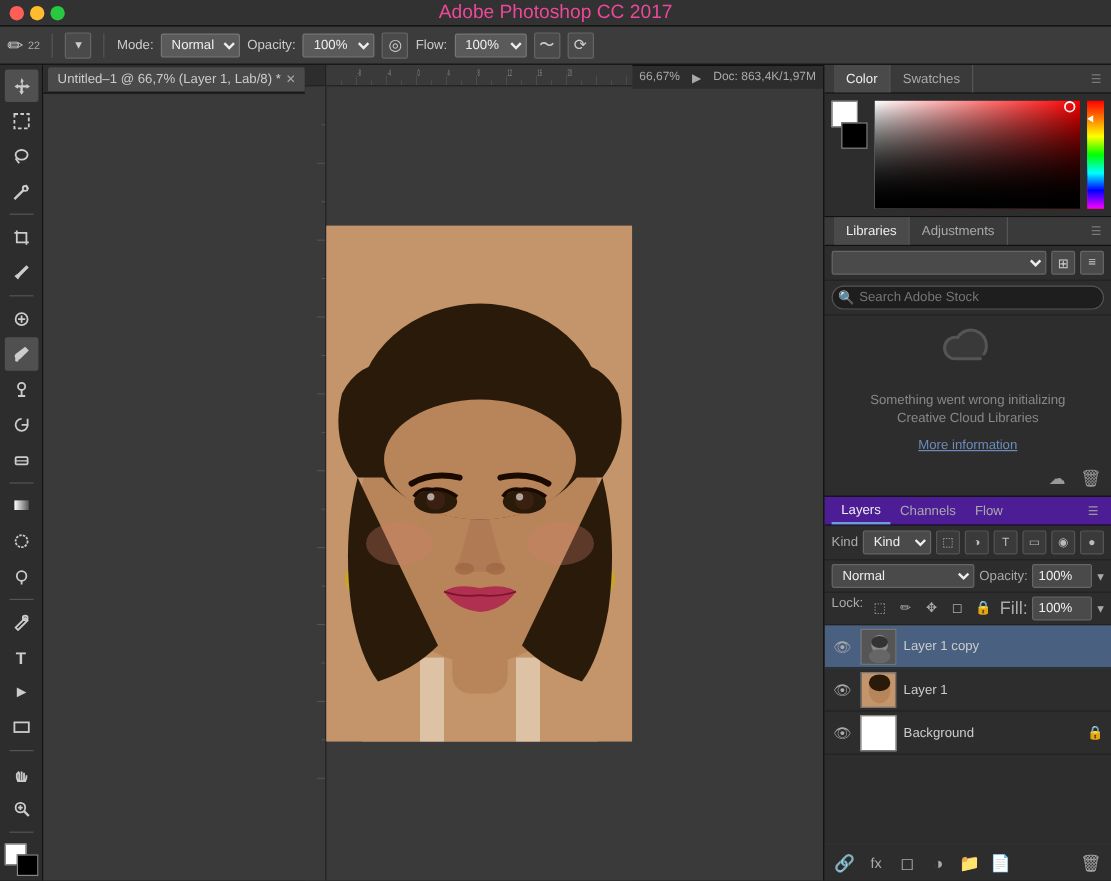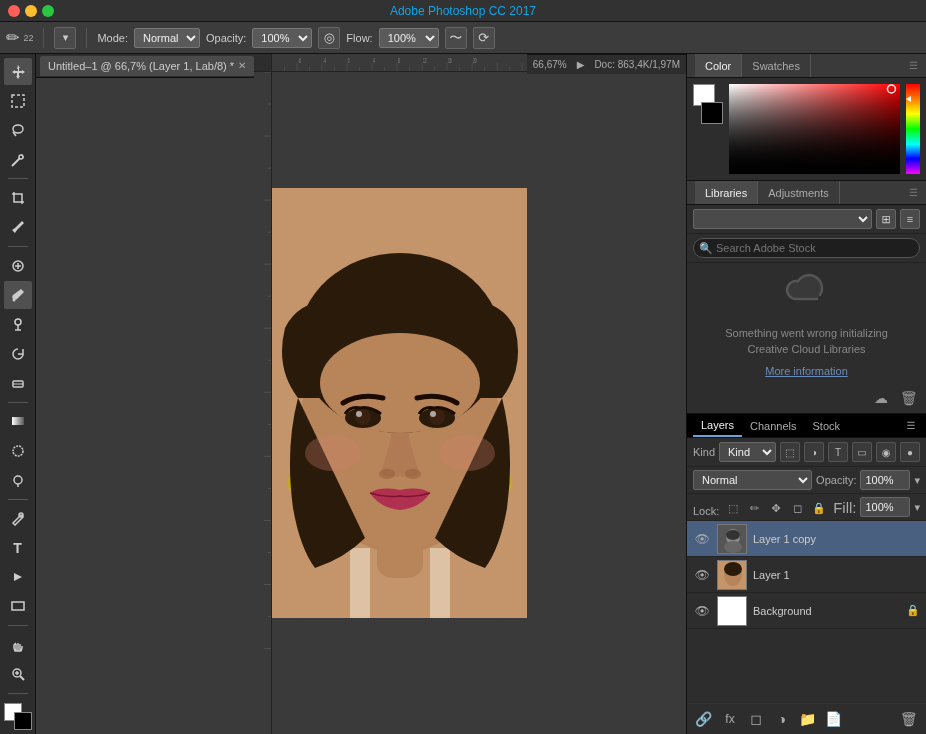--- a/index.html
+++ b/index.html
@@ -31,21 +31,21 @@
       gap: 5px;
     }
     .win-btn {
       width: 12px; height: 12px;
       border-radius: 50%;
       display: inline-block;
     }
     .win-close { background: #ff5f57; }
     .win-min   { background: #febc2e; }
     .win-max   { background: #28c840; }
-    #app-title { font-size: 12px; color: #0ea5e9; }
+    #app-title { font-size: 16px; color: #ec4899; }
 
     
     #top-toolbar {
       background: #3c3c3c;
       height: 32px;
       display: flex;
       align-items: center;
       padding: 0 6px;
       gap: 6px;
       border-bottom: 1px solid #111;
@@ -284,21 +284,21 @@
     }
 
     
     #layers-panel {
       flex: 1;
       display: flex;
       flex-direction: column;
       overflow: hidden;
     }
     #layers-panel-header {
-      background: #000000;
+      background: #4c1d95;
       height: 24px;
       display: flex;
       align-items: center;
       padding: 0 6px;
       border-bottom: 1px solid #111;
     }
     .layers-tab {
       padding: 0 8px;
       height: 100%;
       display: flex;
@@ -371,21 +371,21 @@
       border: 1px solid #666;
       color: #eee;
       font-size: 11px;
       height: 20px;
       padding: 0 4px;
       border-radius: 2px;
       width: 50px;
     }
     #layers-lock-row {
       display: flex;
-      align-items: flex-end;
+      align-items: flex-start;
       padding: 3px 6px;
       gap: 6px;
       border-bottom: 1px solid #222;
     }
     .lock-label { color: #aaa; font-size: 11px; }
     .lock-btn {
       width: 18px; height: 18px;
       display: flex; align-items: center; justify-content: center;
       color: #aaa;
       cursor: pointer;
@@ -927,21 +927,21 @@
         <div class="lib-bottom-btn">☁</div>
         <div class="lib-bottom-btn">🗑</div>
       </div>
     </div>
 
     <div id="layers-panel">
 
       <div id="layers-panel-header">
         <div class="layers-tab active">Layers</div>
         <div class="layers-tab">Channels</div>
-        <div class="layers-tab">Stock</div>
+        <div class="layers-tab">Flow</div>
         <div class="layers-menu-btn">☰</div>
       </div>
 
       <div id="layers-filters-row">
         <span style="color:#aaa;font-size:11px;">Kind</span>
         <select class="filter-select">
           <option>Kind</option>
         </select>
         <div class="filter-icon-btn">⬚</div>
         <div class="filter-icon-btn">◑</div>

